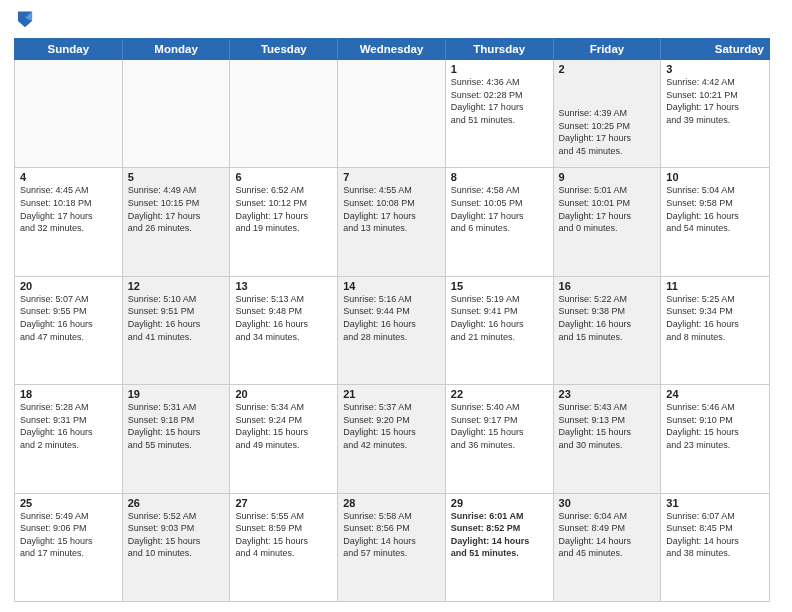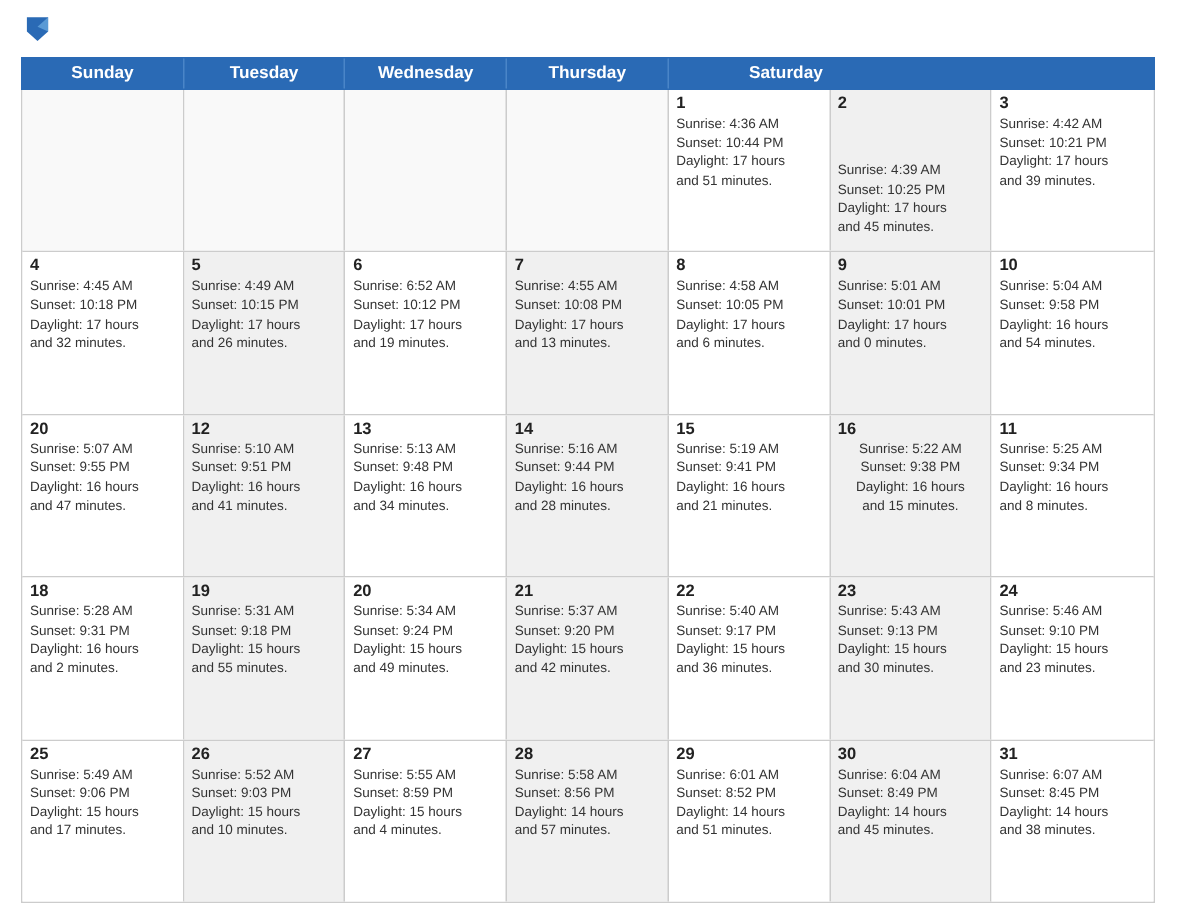--- a/index.html
+++ b/index.html
@@ -137,35 +137,37 @@
     </div>
     <div class="title-block">
       <div class="main-title"></div>
       <div class="subtitle"></div>
     </div>
   </div>
 
   <div class="calendar">
     <div class="cal-header" id="cal-header">
         <div class="cal-header-cell">Sunday</div>
+        <div class="cal-header-cell">Monday</div>
         <div class="cal-header-cell">Tuesday</div>
         <div class="cal-header-cell">Wednesday</div>
         <div class="cal-header-cell">Thursday</div>
+        <div class="cal-header-cell">Friday</div>
         <div class="cal-header-cell">Saturday</div>
       </div>
     <div class="cal-body" id="cal-body">
         <div class="cal-row">
           <div class="cal-cell empty"></div>
           <div class="cal-cell empty"></div>
           <div class="cal-cell empty"></div>
           <div class="cal-cell empty"></div>
           <div class="cal-cell">
             <div class="day-number">1</div>
             <div class="cell-text" style="white-space: pre-line;">Sunrise: 4:36 AM
-Sunset: 10:44 PM
+Sunset: 02:28 PM
 Daylight: 17 hours
 and 51 minutes.</div>
           </div>
           <div class="cal-cell shaded">
             <div class="day-number">2</div>
             <div class="cell-text" style="white-space: pre-line; margin-top: 32px;">Sunrise: 4:39 AM
 Sunset: 10:25 PM
 Daylight: 17 hours
 and 45 minutes.</div>
           </div>
@@ -259,21 +261,21 @@
           </div>
           <div class="cal-cell">
             <div class="day-number">15</div>
             <div class="cell-text" style="white-space: pre-line;">Sunrise: 5:19 AM
 Sunset: 9:41 PM
 Daylight: 16 hours
 and 21 minutes.</div>
           </div>
           <div class="cal-cell shaded">
             <div class="day-number">16</div>
-            <div class="cell-text" style="white-space: pre-line; text-align: center;">Sunrise: 5:22 AM
+            <div class="cell-text" style="white-space: pre-line;">Sunrise: 5:22 AM
 Sunset: 9:38 PM
 Daylight: 16 hours
 and 15 minutes.</div>
           </div>
           <div class="cal-cell">
             <div class="day-number">11</div>
             <div class="cell-text" style="white-space: pre-line;">Sunrise: 5:25 AM
 Sunset: 9:34 PM
 Daylight: 16 hours
 and 8 minutes.</div>
@@ -354,21 +356,21 @@
           </div>
           <div class="cal-cell shaded">
             <div class="day-number">28</div>
             <div class="cell-text" style="white-space: pre-line;">Sunrise: 5:58 AM
 Sunset: 8:56 PM
 Daylight: 14 hours
 and 57 minutes.</div>
           </div>
           <div class="cal-cell">
             <div class="day-number">29</div>
-            <div class="cell-text" style="white-space: pre-line;">Sunrise: 6:01 AM
+            <div class="cell-text" style="white-space: pre-line; font-weight: bold;">Sunrise: 6:01 AM
 Sunset: 8:52 PM
 Daylight: 14 hours
 and 51 minutes.</div>
           </div>
           <div class="cal-cell shaded">
             <div class="day-number">30</div>
             <div class="cell-text" style="white-space: pre-line;">Sunrise: 6:04 AM
 Sunset: 8:49 PM
 Daylight: 14 hours
 and 45 minutes.</div>

